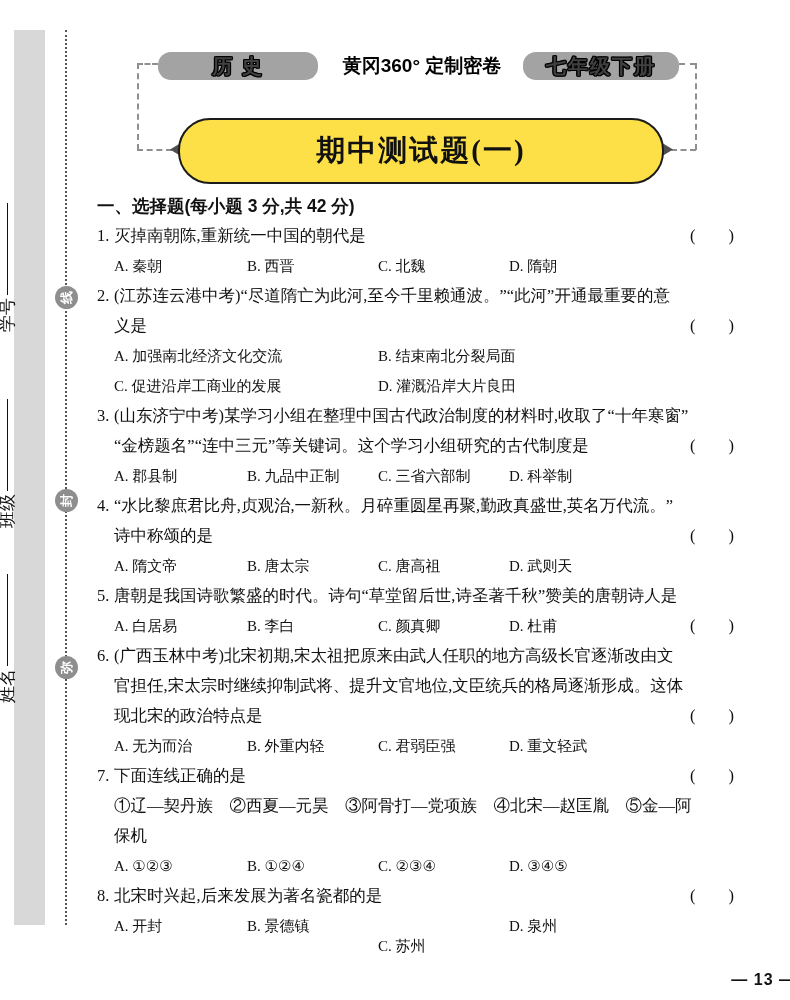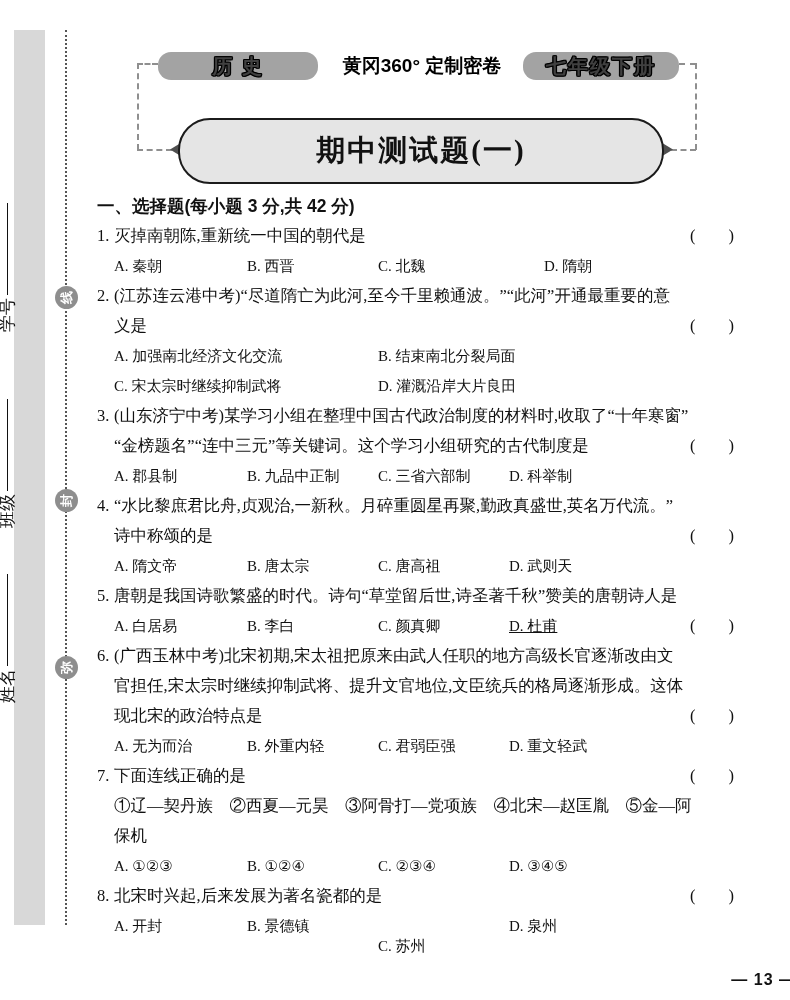--- a/index.html
+++ b/index.html
@@ -32,21 +32,21 @@
     text-shadow:1.2px 0 #000,-1.2px 0 #000,0 1.2px #000,0 -1.2px #000,1px 1px #000,-1px -1px #000,1px -1px #000,-1px 1px #000;
   }
   .pill1{left:158px;top:52px;width:160px;}
   .pill2{left:523px;top:52px;width:156px;}
   .series{
     position:absolute;left:322px;top:52px;width:200px;height:28px;line-height:28px;text-align:center;
     font-size:19px;font-weight:bold;color:#000;font-family:"Liberation Sans","DejaVu Sans",sans-serif;
   }
   .titlebox{
     position:absolute;left:178px;top:118px;width:482px;height:62px;border:2.5px solid #1b1b1b;
-    border-radius:32px;background:#e5e5e5;display:flex;align-items:center;justify-content:center;
+    border-radius:32px;background:#fde047;display:flex;align-items:center;justify-content:center;
   }
   .title{font-size:29px;font-weight:bold;letter-spacing:2px;}
   .diamond{position:absolute;width:28px;height:17px;background:#4f4f4f;clip-path:polygon(50% 0,100% 50%,50% 100%,0 50%);}
   .dmL{left:170px;top:141px;} .dmR{left:645px;top:141px;}
   .dash{position:absolute;}
   .dh{border-top:2px dashed #8f8f8f;height:0;}
   .dv{border-left:2px dashed #8f8f8f;width:0;}
   .dl1{left:137px;top:63px;width:21px;}
   .dl2{left:137px;top:63px;height:87px;}
   .dl3{left:137px;top:149px;width:35px;}
@@ -117,38 +117,38 @@
         <div class="question">
           <div class="line">
             <span class="qnum">1.</span>
             <span class="qtext">灭掉南朝陈,重新统一中国的朝代是</span>
             <span class="bracket">(　　)</span>
           </div>
           <div class="opt-row">
             <span class="opt" style="left: 17px;">A. 秦朝</span>
             <span class="opt" style="left: 150px;">B. 西晋</span>
             <span class="opt" style="left: 281px;">C. 北魏</span>
-            <span class="opt" style="left: 412px; margin-left: 35px;">D. 隋朝</span>
+            <span class="opt" style="left: 412px;">D. 隋朝</span>
           </div>
         </div>
         <div class="question">
           <div class="line">
             <span class="qnum">2.</span>
             <span class="qtext">(江苏连云港中考)“尽道隋亡为此河,至今千里赖通波。”“此河”开通最重要的意</span>
           </div>
           <div class="line cont">
             <span class="qtext">义是</span>
             <span class="bracket">(　　)</span>
           </div>
           <div class="opt-row">
             <span class="opt" style="left: 281px;">B. 结束南北分裂局面</span>
             <span class="opt" style="left: 17px;">A. 加强南北经济文化交流</span>
           </div>
           <div class="opt-row">
-            <span class="opt" style="left: 17px;">C. 宋太宗时继续抑制武将</span>
+            <span class="opt" style="left: 17px;">C. 促进沿岸工商业的发展</span>
             <span class="opt" style="left: 281px;">D. 灌溉沿岸大片良田</span>
           </div>
         </div>
         <div class="question">
           <div class="line">
             <span class="qnum">3.</span>
             <span class="qtext">(山东济宁中考)某学习小组在整理中国古代政治制度的材料时,收取了“十年寒窗”</span>
           </div>
           <div class="line cont">
             <span class="qtext">“金榜题名”“连中三元”等关键词。这个学习小组研究的古代制度是</span>
@@ -183,21 +183,21 @@
             <span class="qtext">唐朝是我国诗歌繁盛的时代。诗句“草堂留后世,诗圣著千秋”赞美的唐朝诗人是</span>
           </div>
           <div class="line cont">
             <span class="qtext"></span>
             <span class="bracket">(　　)</span>
           </div>
           <div class="opt-row">
             <span class="opt" style="left: 17px;">A. 白居易</span>
             <span class="opt" style="left: 150px;">B. 李白</span>
             <span class="opt" style="left: 281px;">C. 颜真卿</span>
-            <span class="opt" style="left: 412px; text-decoration: underline;">D. 杜甫</span>
+            <span class="opt" style="left: 412px;">D. 杜甫</span>
           </div>
         </div>
         <div class="question">
           <div class="line">
             <span class="qnum">6.</span>
             <span class="qtext">(广西玉林中考)北宋初期,宋太祖把原来由武人任职的地方高级长官逐渐改由文</span>
           </div>
           <div class="line cont">
             <span class="qtext">官担任,宋太宗时继续抑制武将、提升文官地位,文臣统兵的格局逐渐形成。这体</span>
           </div>

